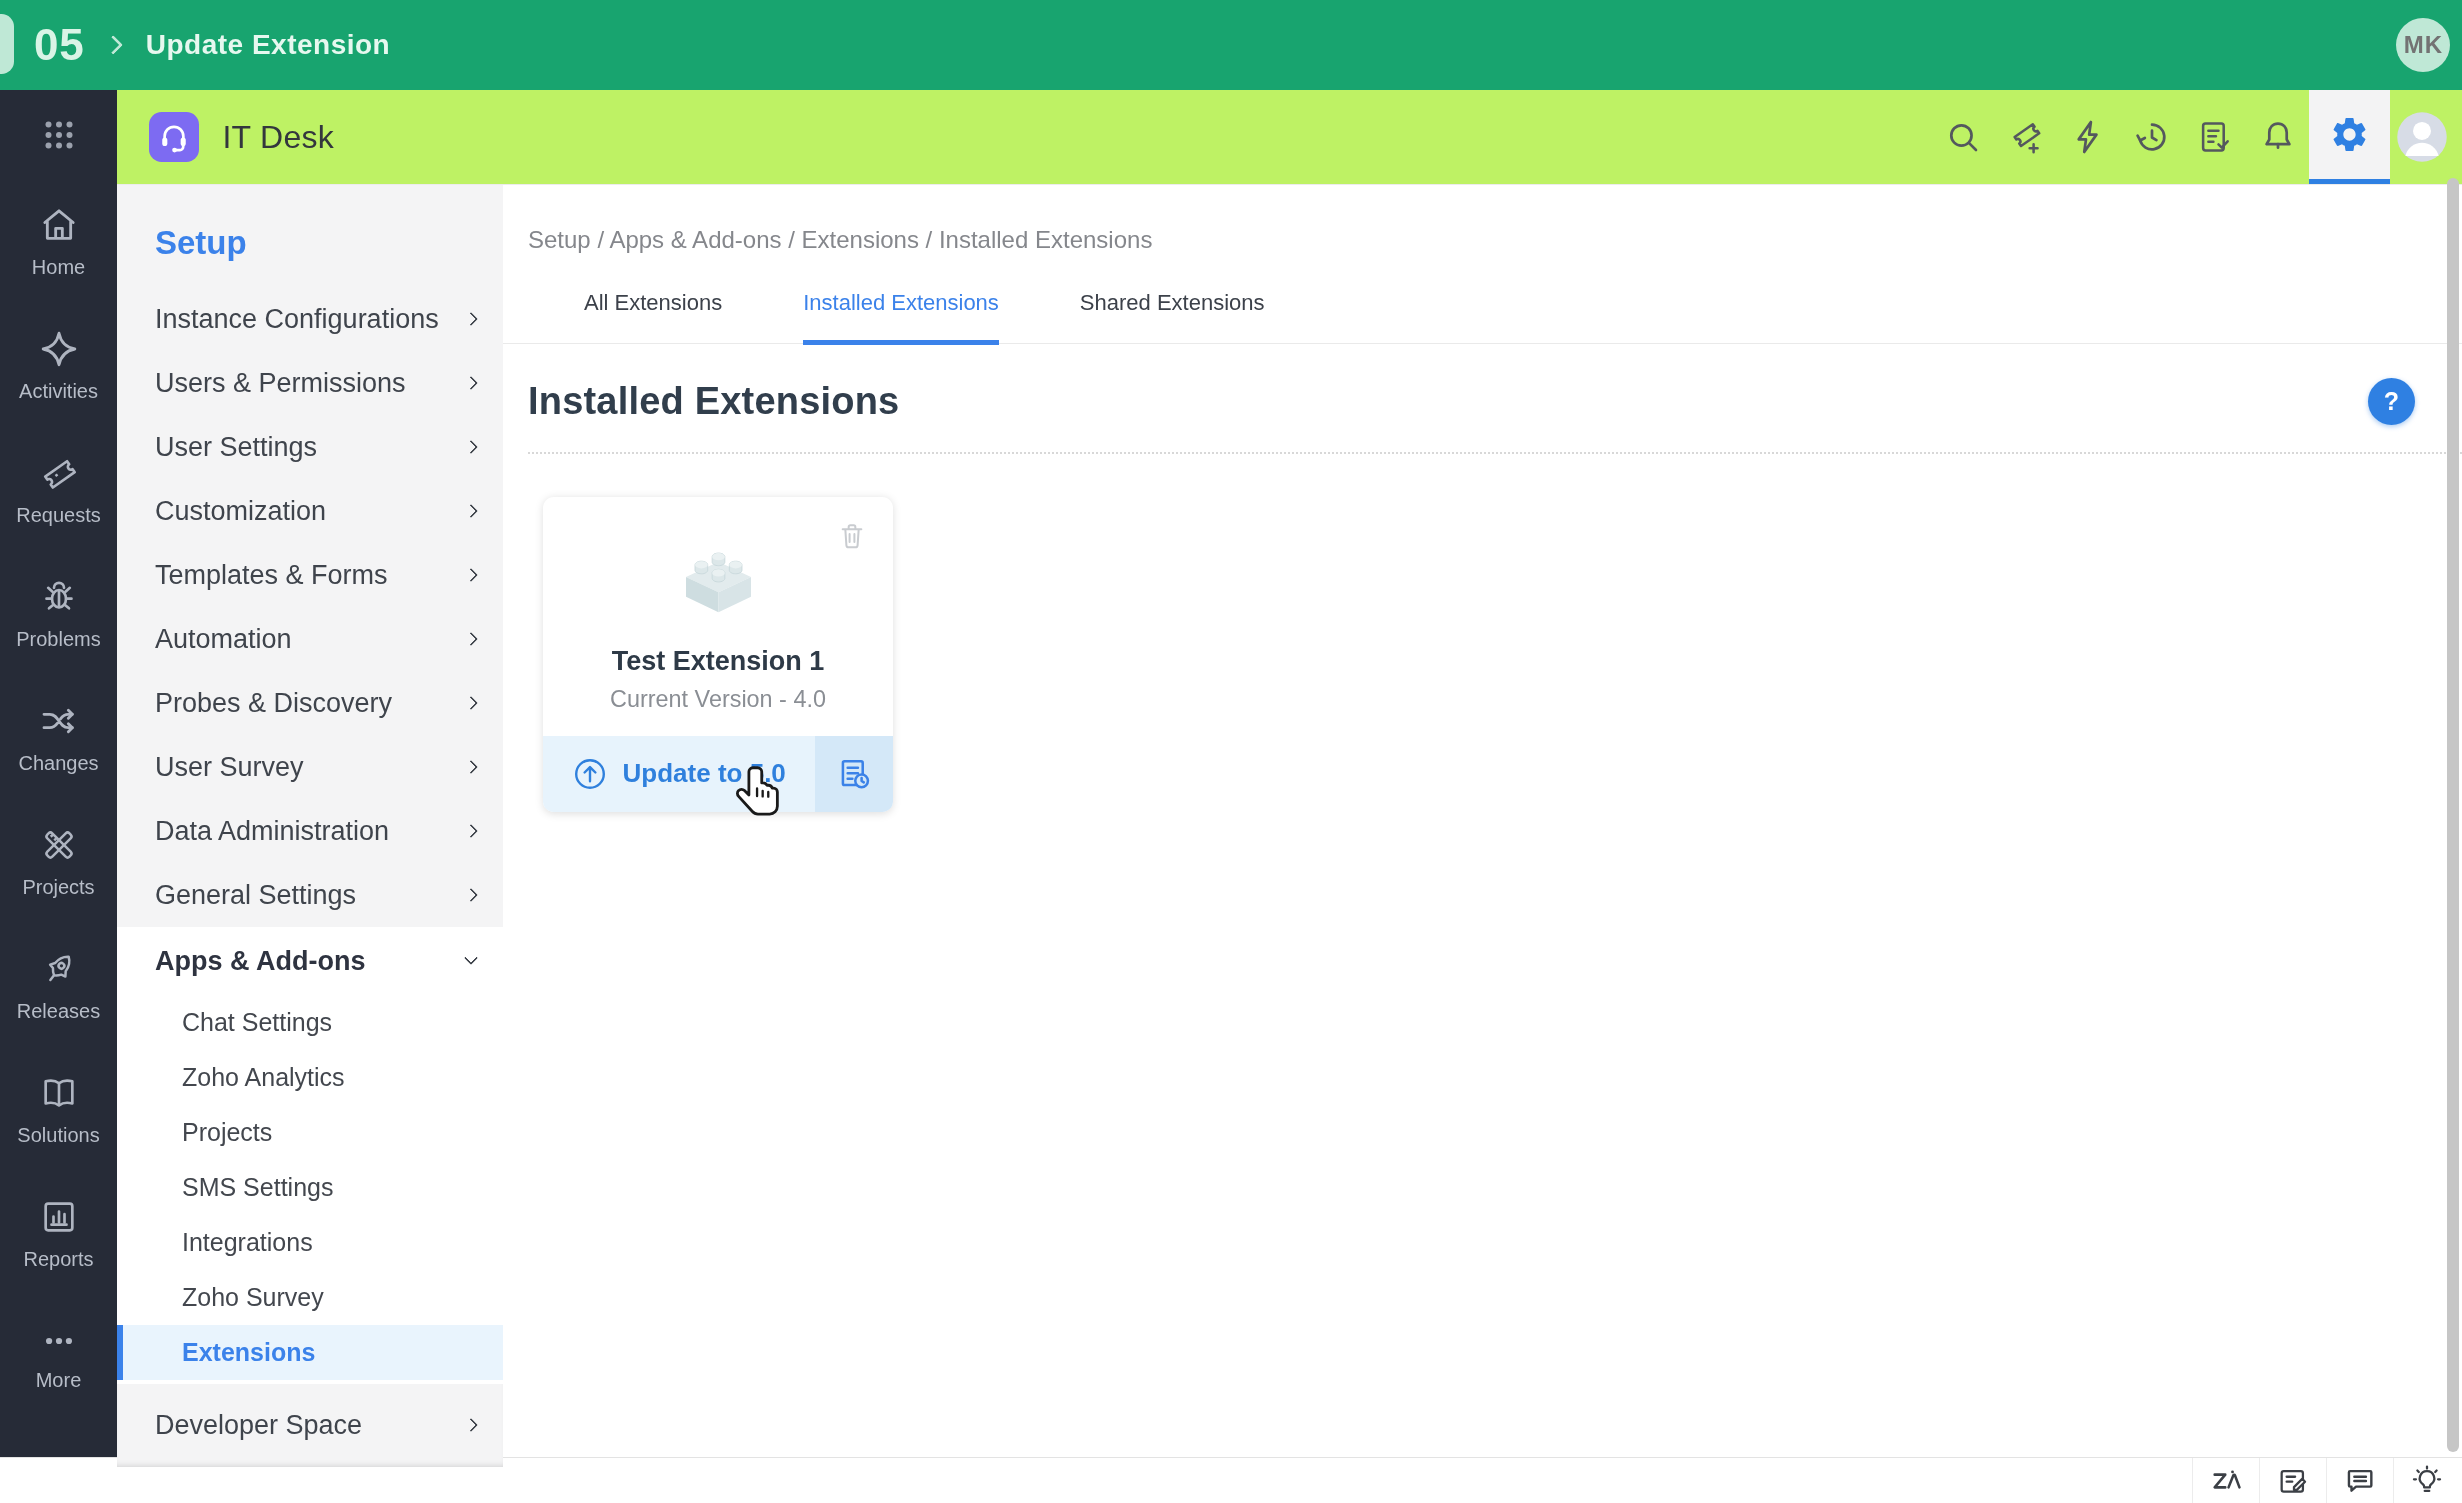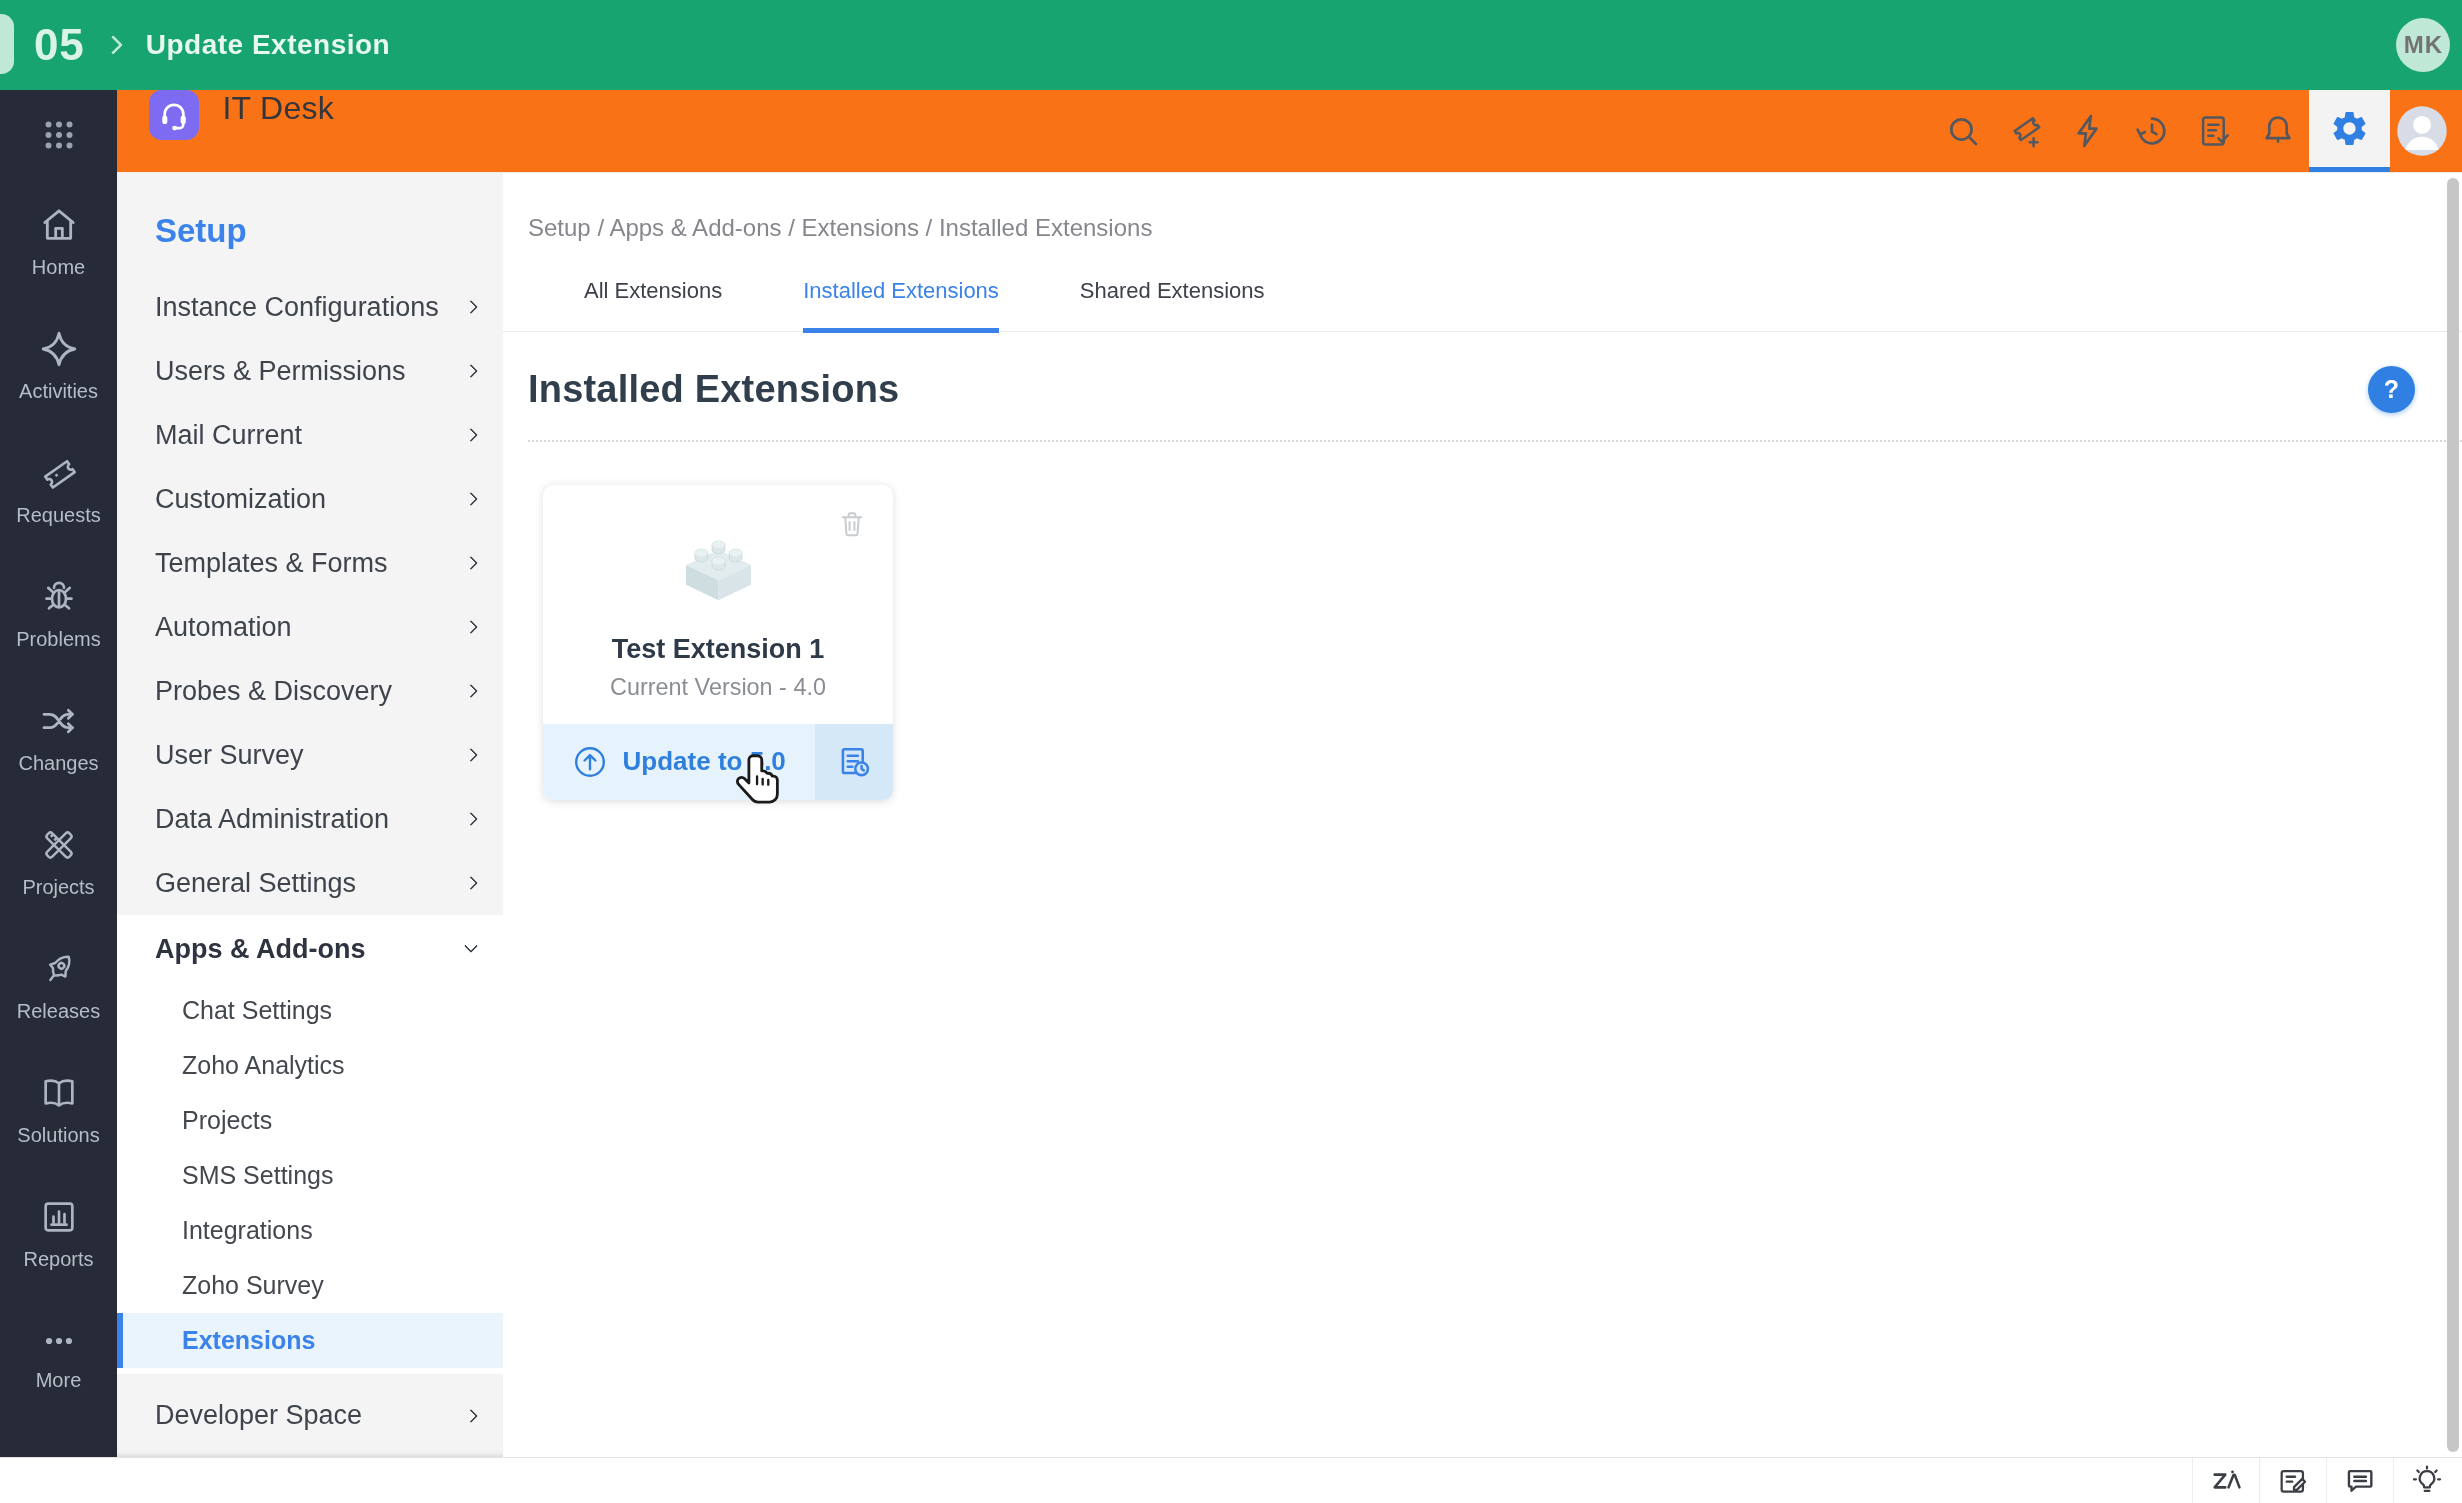--- a/index.html
+++ b/index.html
@@ -19,21 +19,21 @@
   
   .main-row { display:flex; height:1367px; }
   
   .leftnav { width:117px; background:#262B37; display:flex; flex-direction:column; align-items:center; flex-shrink:0; }
   .apps-btn { height:90px; display:flex; align-items:center; justify-content:center; color:#9BA1AD; cursor:pointer; }
   .nav-item { height:124px; width:100%; display:flex; flex-direction:column; align-items:center; justify-content:center; gap:10.8px; color:#AEB4C0; cursor:pointer; }
   .nav-item svg { width:40px; height:40px; }
   .nav-item .nav-label { font-size:20px; color:#B7BDC8; }
   
   .app-col { flex:1; display:flex; flex-direction:column; min-width:0; }
-  .app-header { height:83px; background:#f97316; display:flex; align-items:flex-start; border-bottom:0.9px solid #ECECEC; }
+  .app-header { height:95px; background:#bef264; display:flex; align-items:center; border-bottom:0.9px solid #ECECEC; }
   .logo-tile { width:50px; height:50px; border-radius:12.6px; background:#7D6BF2; margin-left:32px; display:flex; align-items:center; justify-content:center; }
   .app-name { margin-left:23.4px; font-size:32px; color:#33373D; font-weight:500; letter-spacing:0.3px; }
   .hdr-icons { margin-left:auto; display:flex; align-items:center; height:100%; }
   .hdr-ic { width:63px; height:100%; display:flex; align-items:center; justify-content:center; color:#54585E; cursor:pointer; }
   .hdr-ic svg { width:38px; height:38px; }
   .gear-tile { width:81px; height:100%; background:#F3F3F4; border-bottom:5.4px solid #2F80E2; display:flex; align-items:center; justify-content:center; cursor:pointer; }
   .gear-tile svg { width:41px; height:41px; }
   .hdr-avatar { width:54px; height:54px; margin:0 12.6px 0 5.4px; cursor:pointer; }
   
   .body-row { display:flex; flex:1; min-height:0; }
@@ -274,21 +274,21 @@
             <div class="setup-title">Setup</div>
             <div class="setup-item">
                 <span>Instance Configurations</span>
                 <span class="chev"></span>
               </div>
             <div class="setup-item">
                 <span>Users &amp; Permissions</span>
                 <span class="chev"></span>
               </div>
             <div class="setup-item">
-                <span>Mail Current</span>
+                <span>User Settings</span>
                 <span class="chev"></span>
               </div>
             <div class="setup-item">
                 <span>Customization</span>
                 <span class="chev"></span>
               </div>
             <div class="setup-item">
                 <span>Templates &amp; Forms</span>
                 <span class="chev"></span>
               </div>

